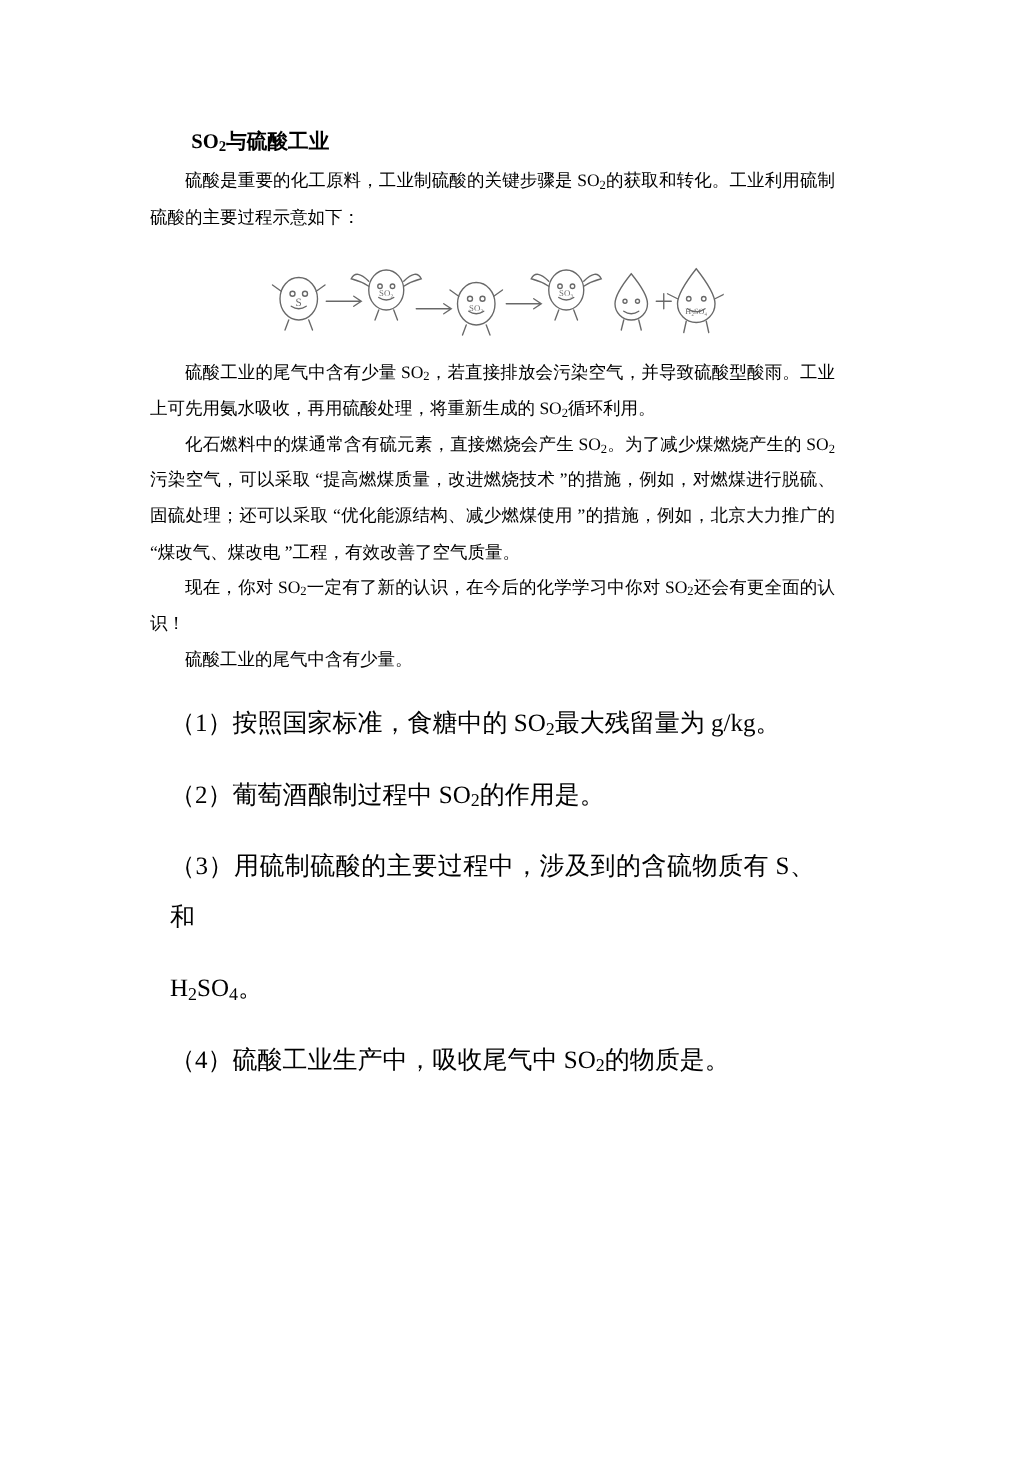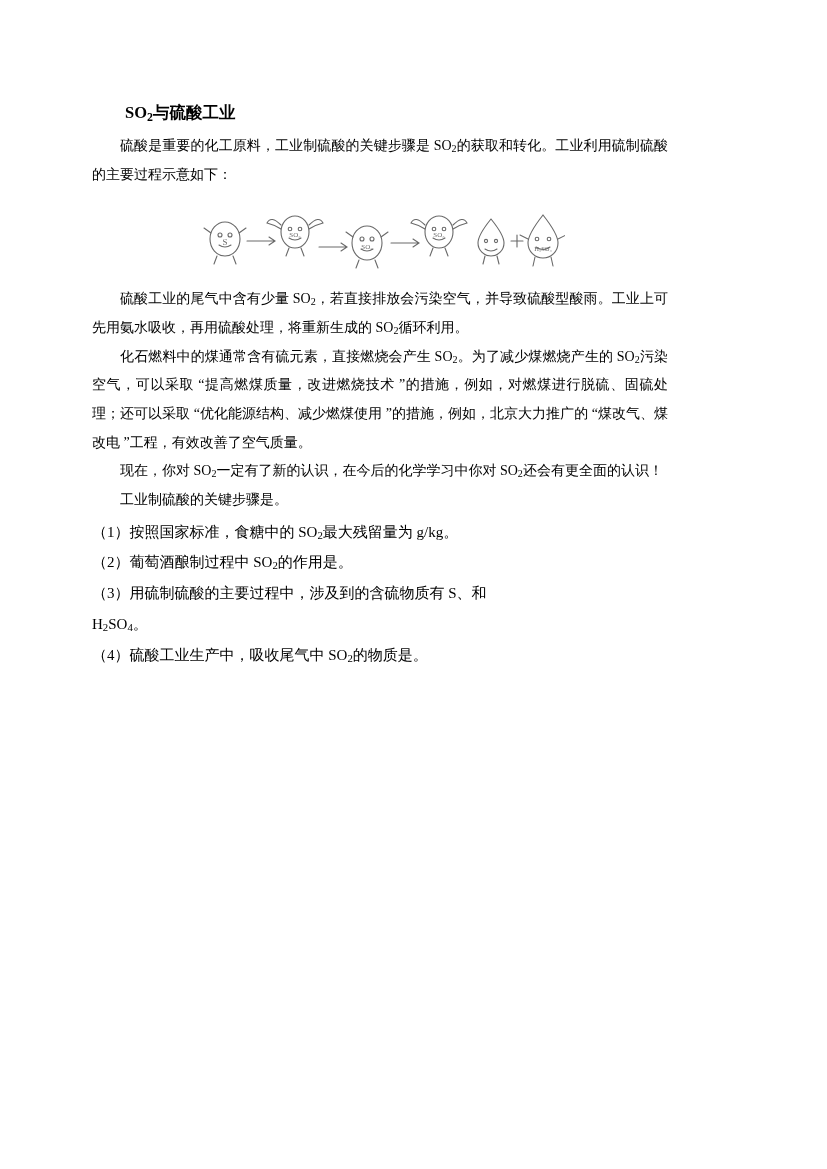--- a/index.html
+++ b/index.html
@@ -12,21 +12,21 @@
     height: 1169px;
     font-family: "Liberation Serif", "DejaVu Serif", serif;
     color: #000000;
     overflow: hidden;
   }
   .page {
     position: relative;
     width: 764px;
     height: 1169px;
     box-sizing: border-box;
-    padding: 96px 96px 80px 92px;
+    padding: 96px 96px 80px 120px;
   }
   .doc-body {
     font-size: 16.5px;
     line-height: 2.05;
   }
   .heading {
     font-weight: bold;
     text-indent: 2em;
     margin: 0 0 2px 0;
     font-size: 16.5px;
@@ -53,23 +53,23 @@
   .figure {
     width: 370px;
     height: 76px;
     position: relative;
     filter: grayscale(100%) contrast(115%);
     opacity: 0.88;
   }
   .figure svg { display: block; }
   .q-list { margin-top: 2px; }
   .q-item {
-    margin: 0;
+    margin: 16px;
     text-indent: 0;
-    font-size: 15px;
+    font-size: 20px;
     line-height: 2.05;
     text-align: justify;
     text-justify: inter-ideograph;
   }
 </style>
 </head>
 <body>
 
 <div class="page">
   <div class="doc-body">
@@ -154,21 +154,21 @@
 
     <p class="para">
       <span>化石燃料中的煤通常含有硫元素，直接燃烧会产生 </span><span><span>SO</span><sub>2</sub></span><span>。为了减少煤燃烧产生的 </span><span><span>SO</span><sub>2</sub></span><span>污染空气，可以采取 “提高燃煤质量，改进燃烧技术 ”的措施，例如，对燃煤进行脱硫、固硫处理；还可以采取 “优化能源结构、减少燃煤使用 ”的措施，例如，北京大力推广的 “煤改气、煤改电 ”工程，有效改善了空气质量。</span>
     </p>
 
     <p class="para">
       <span>现在，你对 </span><span><span>SO</span><sub>2</sub></span><span>一定有了新的认识，在今后的化学学习中你对 </span><span><span>SO</span><sub>2</sub></span><span>还会有更全面的认识！</span>
     </p>
 
     <p class="para">
-      <span>工业制硫酸的关键步骤是。</span>
+      <span>硫酸工业的尾气中含有少量。</span>
     </p>
 
     <div class="q-list">
       <p class="q-item">
         <span>（1）按照国家标准，食糖中的 </span><span><span>SO</span><sub>2</sub></span><span>最大残留量为 g/kg。</span>
       </p>
       <p class="q-item">
         <span>（2）葡萄酒酿制过程中 </span><span><span>SO</span><sub>2</sub></span><span>的作用是。</span>
       </p>
       <p class="q-item">

